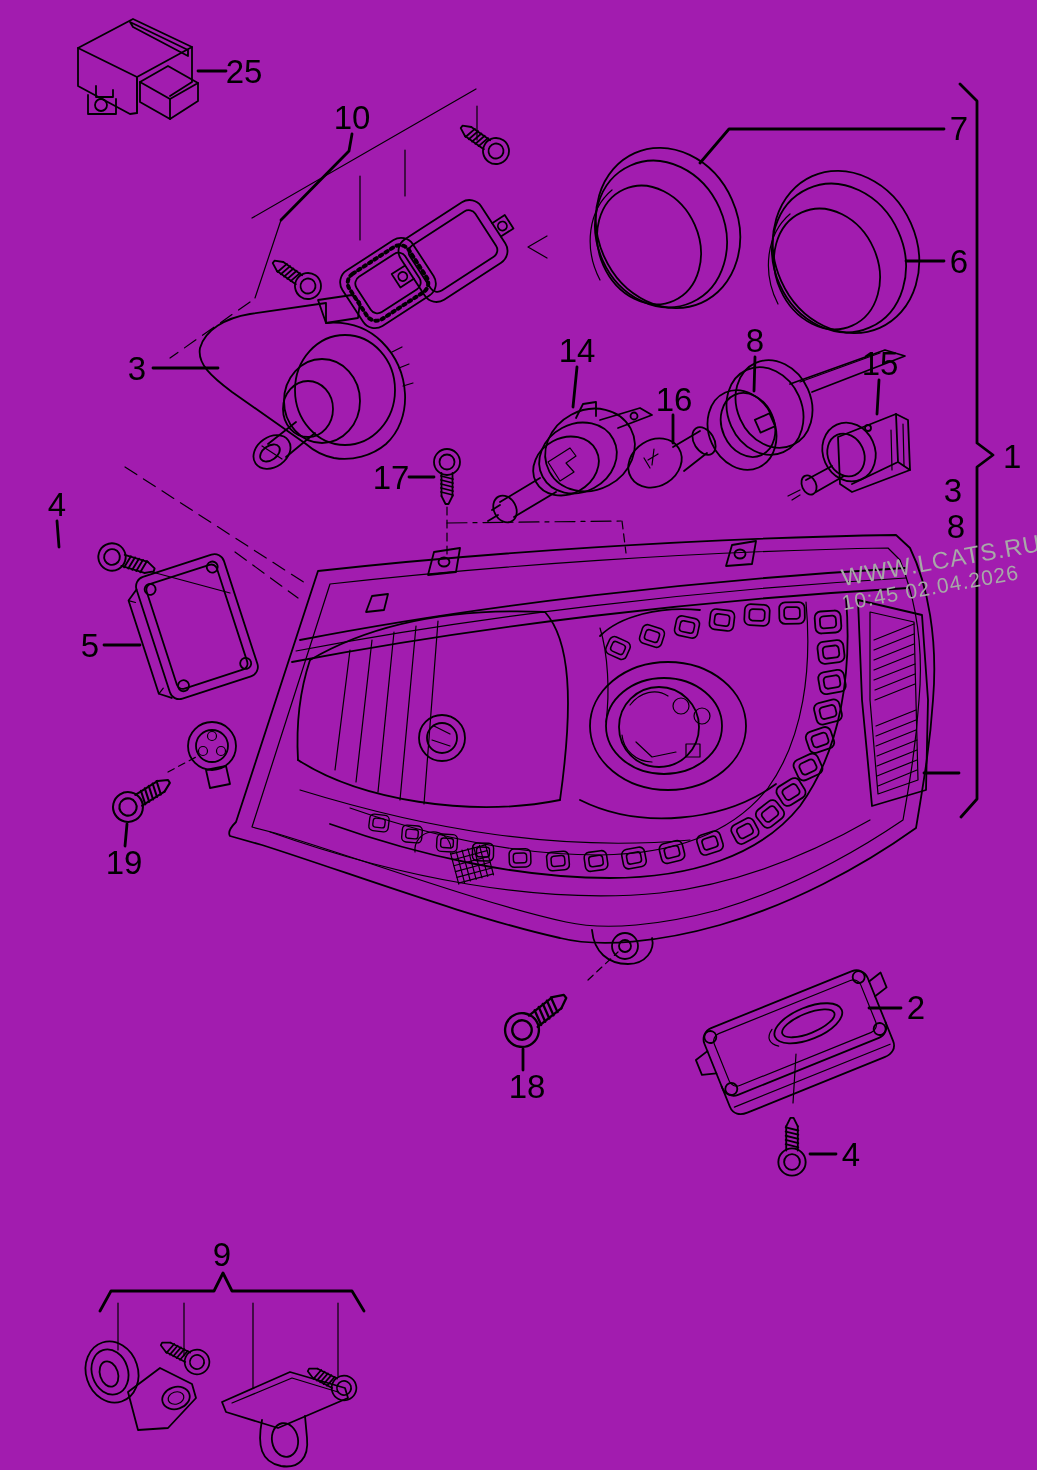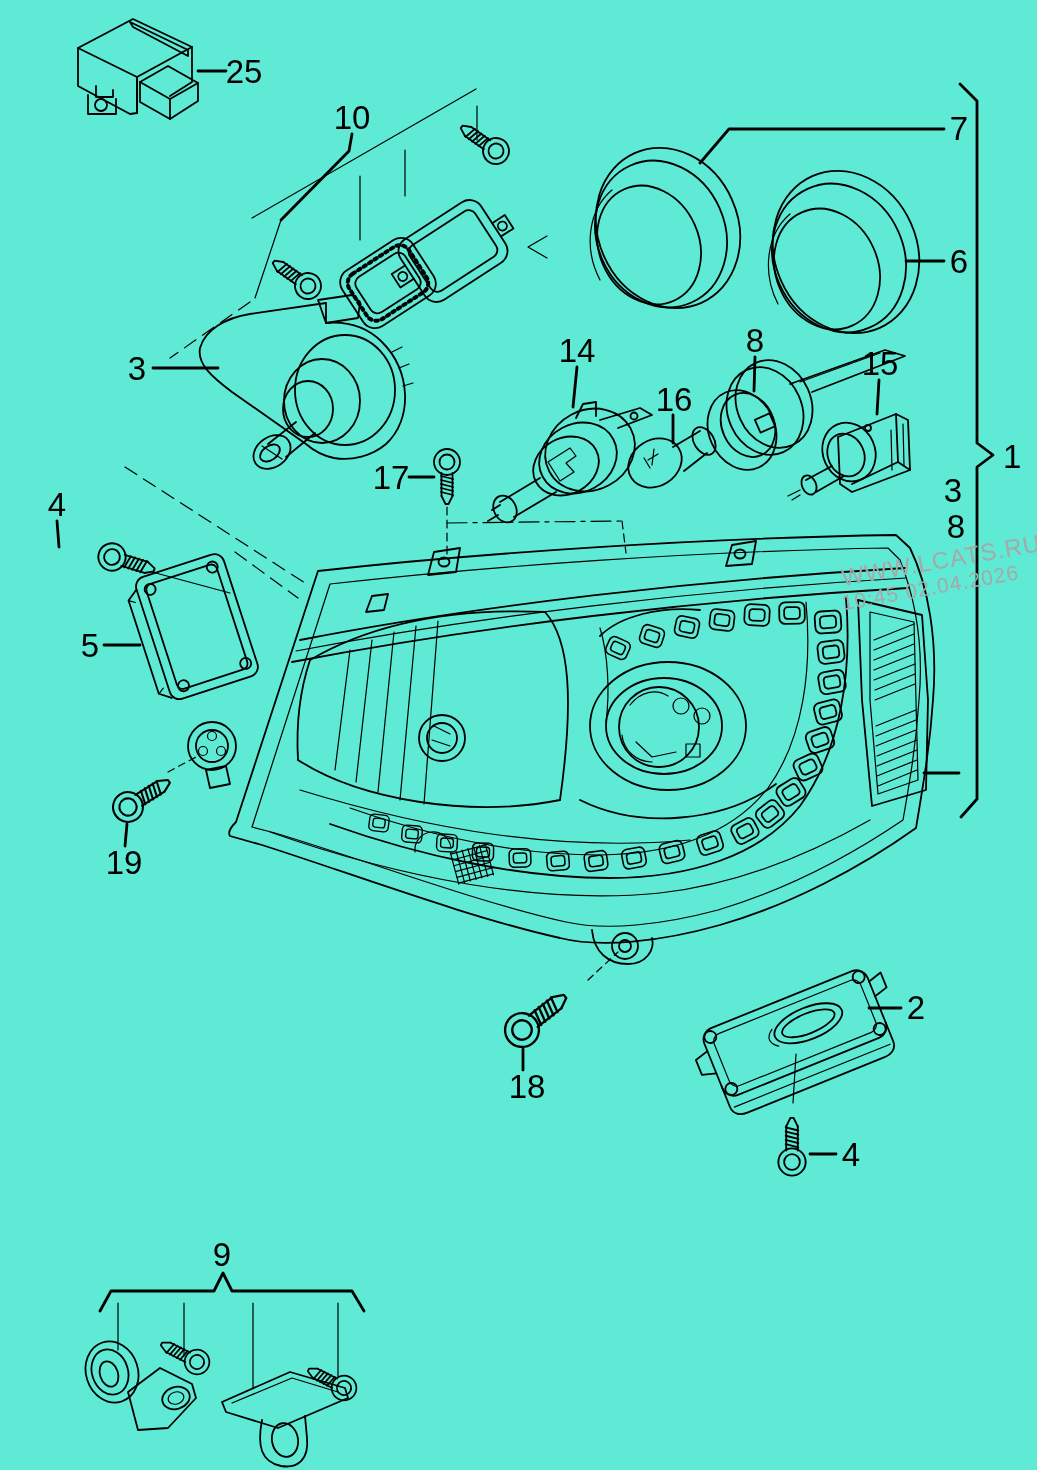--- a/index.html
+++ b/index.html
@@ -1,16 +1,16 @@
 <!DOCTYPE html>
 <html><head>
 <meta charset="utf-8">
 <style>
   html,body{margin:0;padding:0;background:#ffffff;}
-  .stage{width:1037px;height:1470px;position:relative;background:#5eead4;overflow:hidden;}
+  .stage{width:1037px;height:1470px;position:relative;background:#a21caf;overflow:hidden;}
   svg{display:block;}
   .ln{fill:none;stroke:#000000;stroke-width:1.8;stroke-linecap:round;stroke-linejoin:round;}
   .thin{stroke-width:1.2;}
   .ld{stroke-width:2.8;}
   .dash{stroke-dasharray:14,8;}
   .dashdot{stroke-dasharray:20,6,4,6;}
   .stipple{stroke-dasharray:2.5,4;stroke-width:4;}
   .lbl{fill:#000000;stroke:none;font-family:"Liberation Sans",sans-serif;font-size:33px;font-weight:400;}
   .lbl.mid{text-anchor:middle;}
   .wm{fill:#a8a8a8;stroke:none;font-family:"Liberation Sans",sans-serif;}

